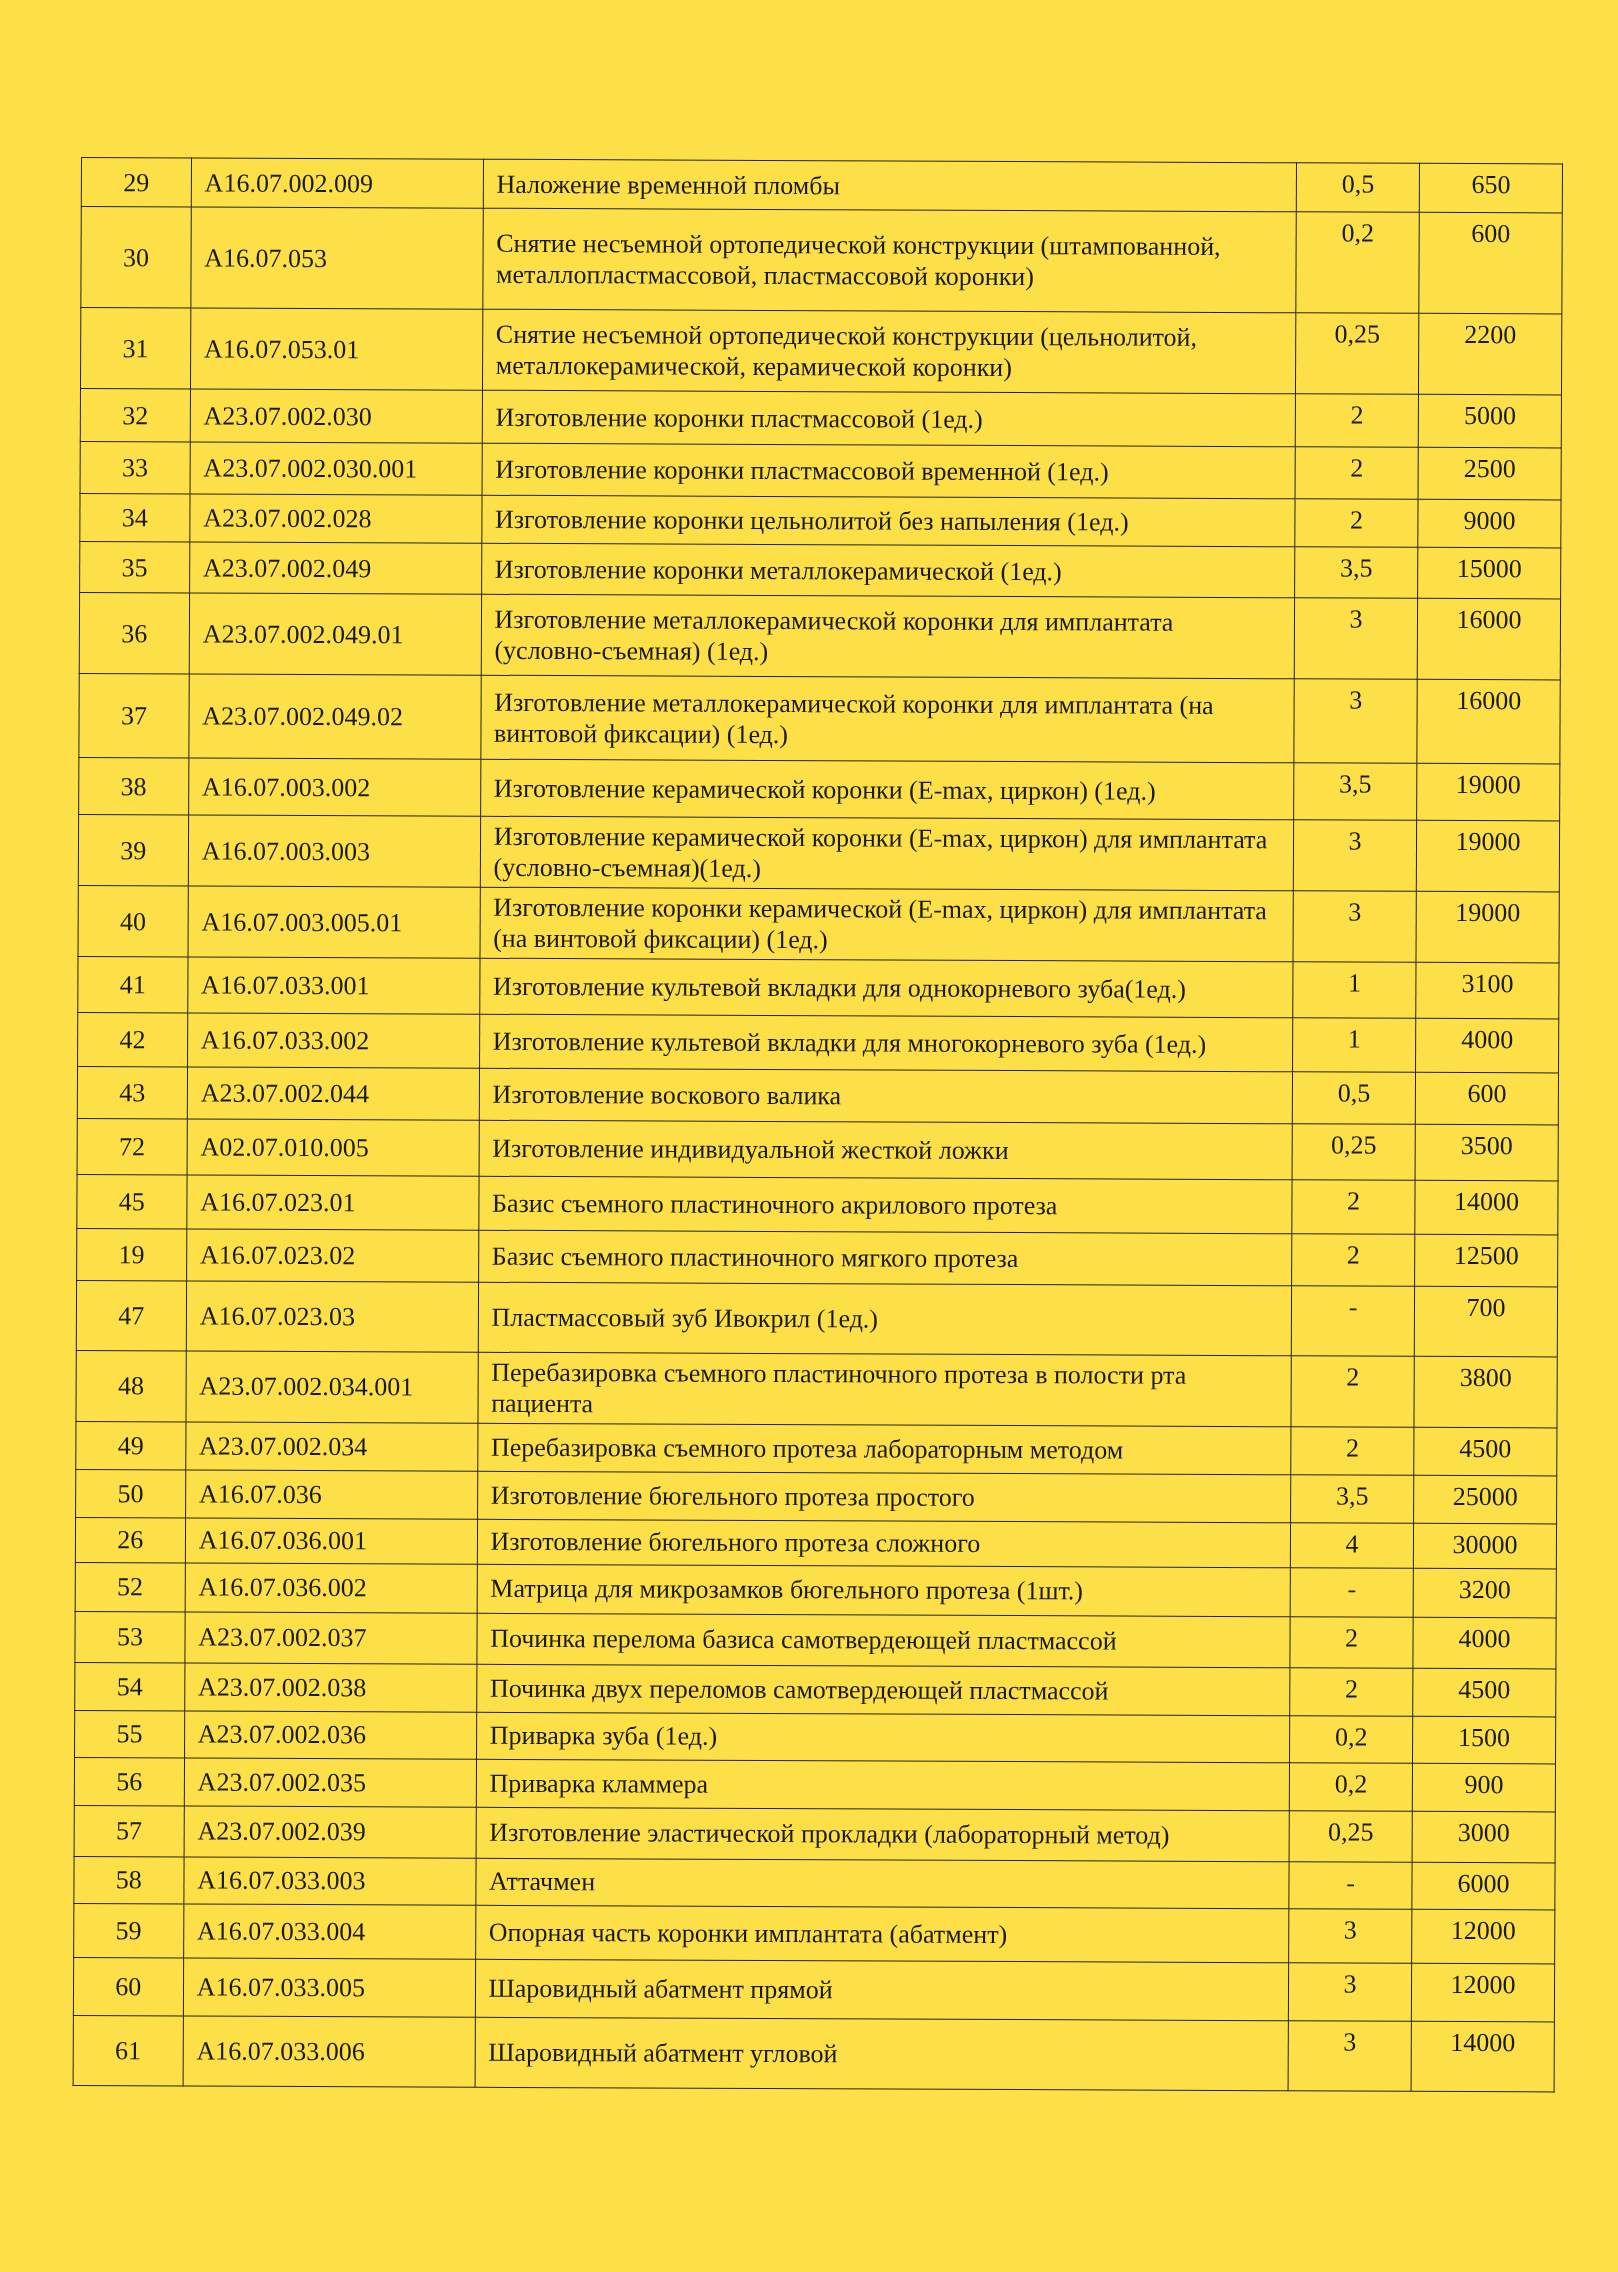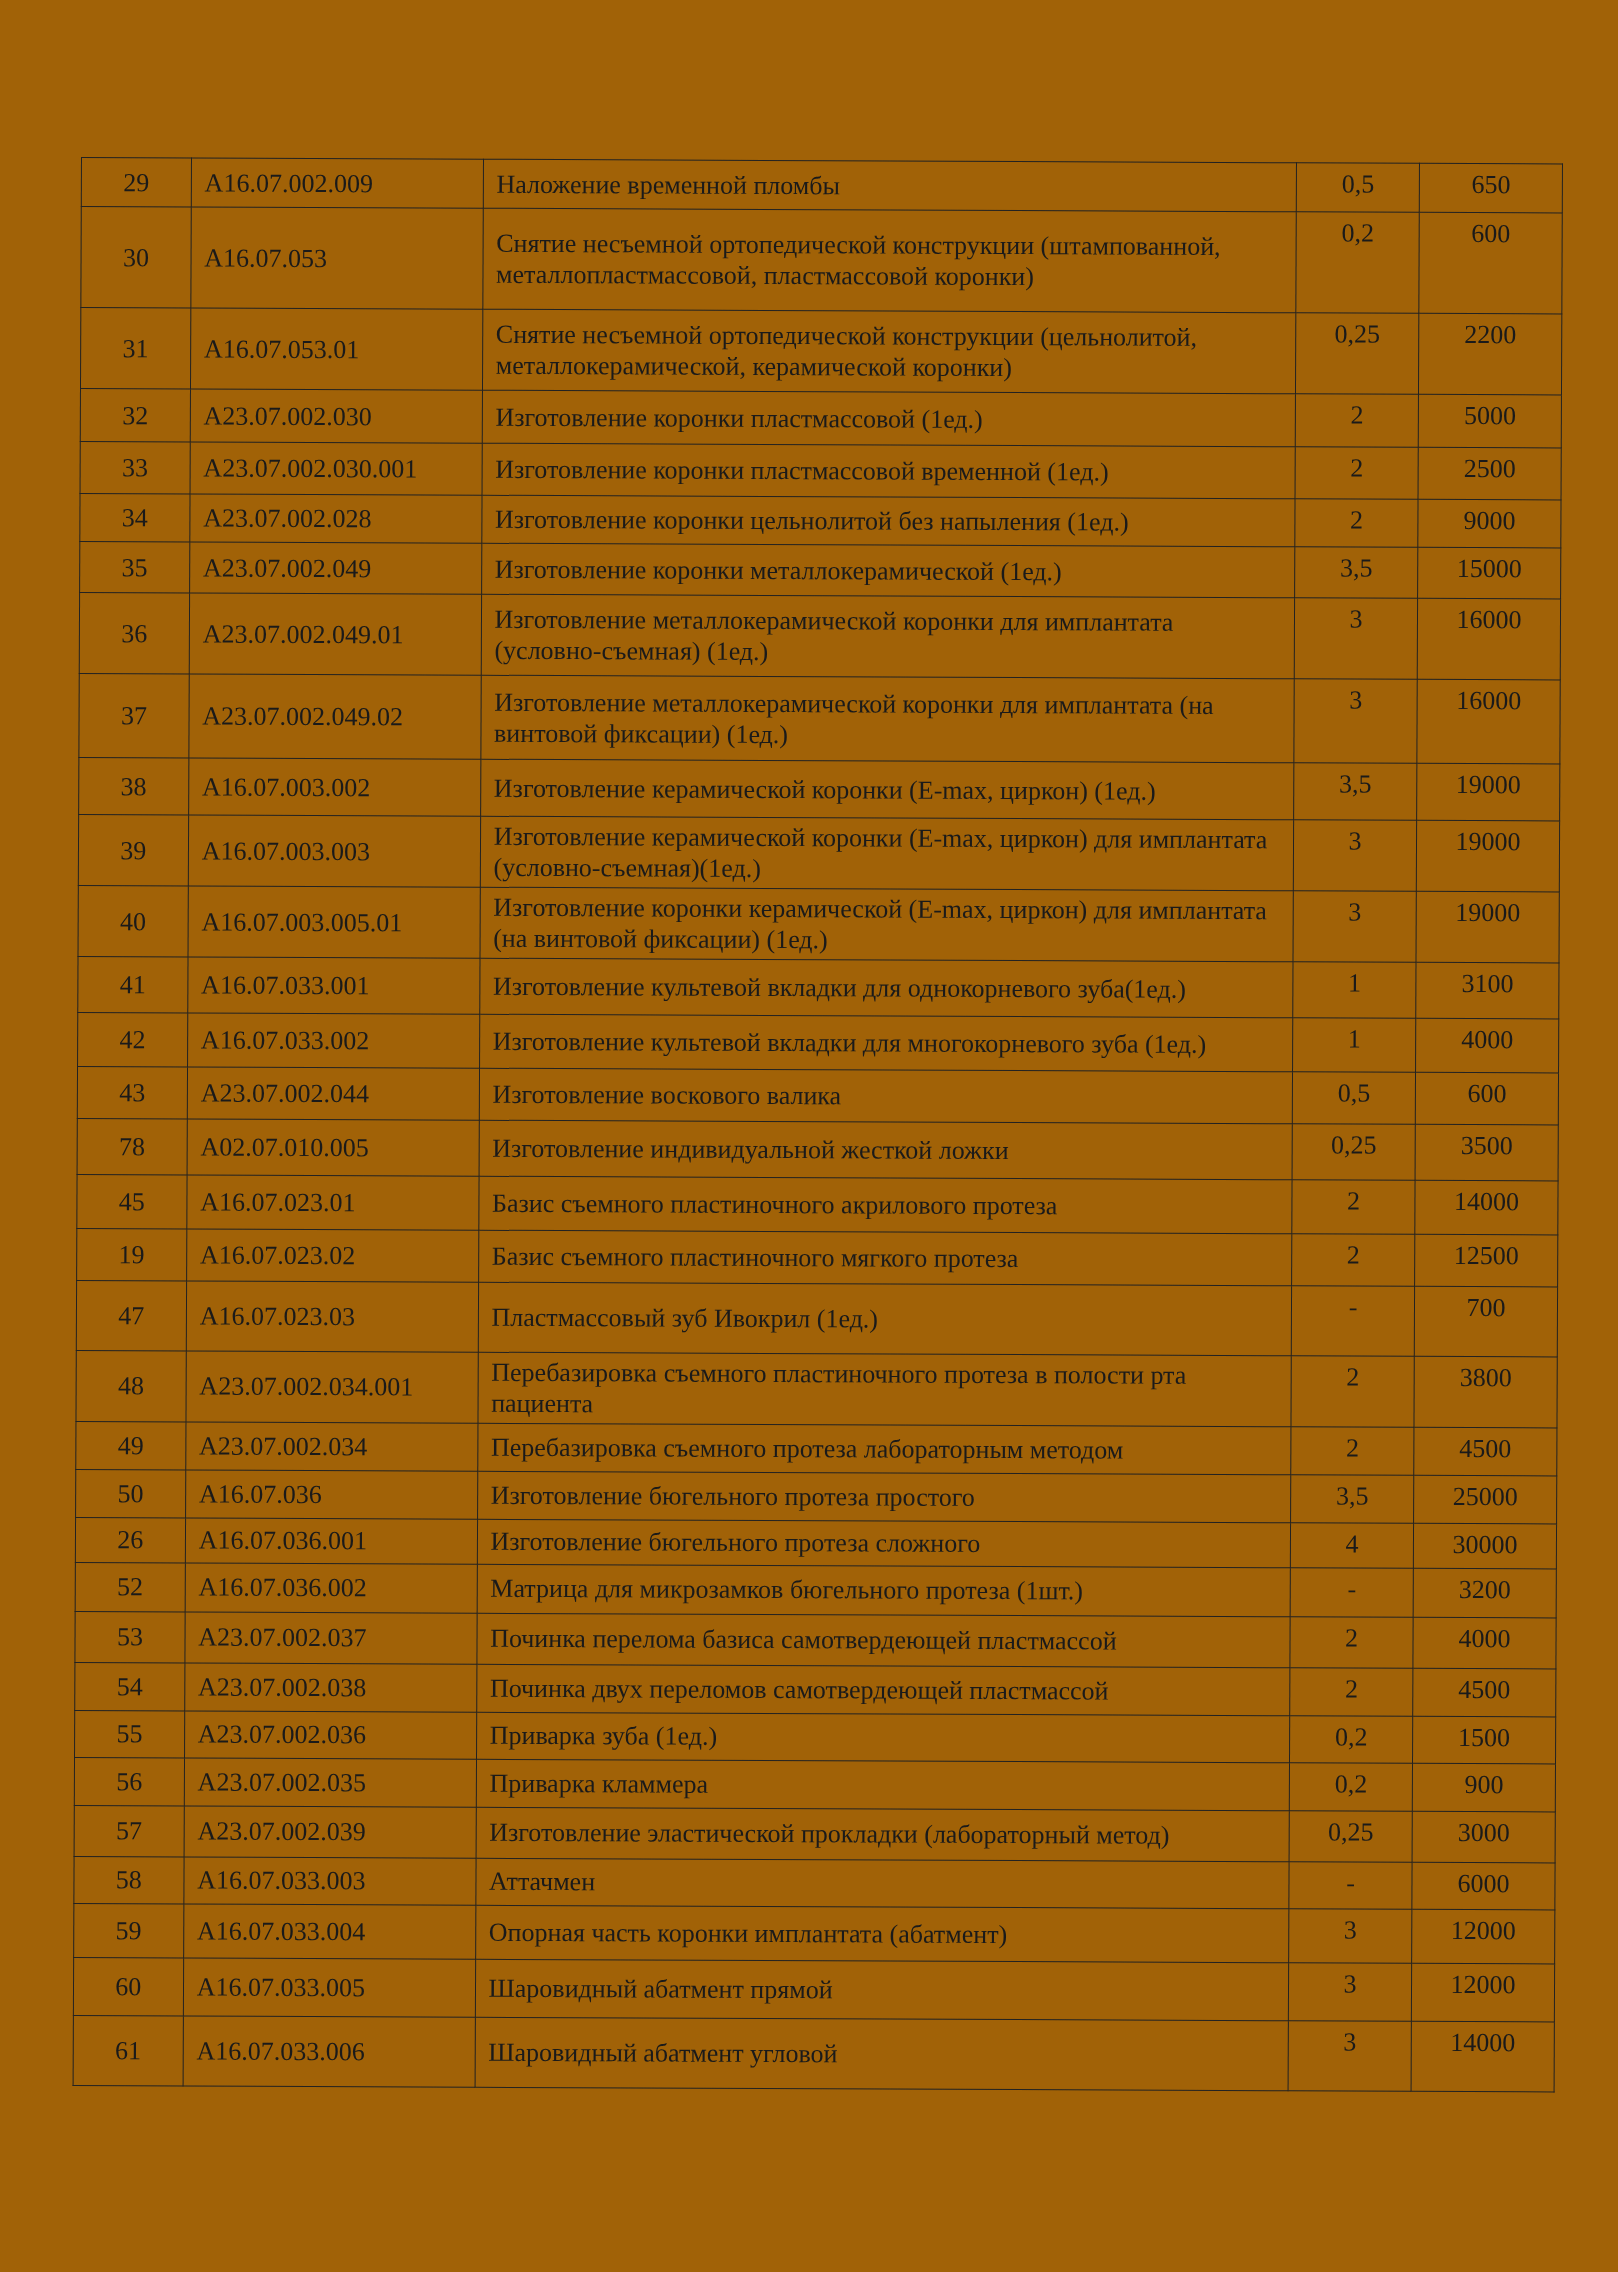--- a/index.html
+++ b/index.html
@@ -1,18 +1,18 @@
 <!DOCTYPE html>
 <html style="font-size:10.4px"><head>
 <meta charset="utf-8">
 <style>
   html,body{margin:0;padding:0;}
   body{width:1618px;height:2273px;background:#f4f4f2;position:relative;overflow:hidden;
        font-family:"Liberation Serif","DejaVu Serif",serif;color:#1a1a1a;}
-  .page{position:absolute;left:0;top:0;width:1618px;height:2273px;background:#a16207;font-family:Liberation Serif, serif;}
+  .page{position:absolute;left:0;top:0;width:1618px;height:2273px;background:#fde047;font-family:Liberation Serif, serif;}
   table{position:absolute;left:81px;top:157px;width:1482px;border-collapse:collapse;
         transform:rotate(0.25deg);transform-origin:top left;}
   td{border:1.9px solid #222;font-size:26px;line-height:31px;padding:3.9px 13px;vertical-align:middle;}
   td.num{width:84px;text-align:center;}
   td.code{width:266px;text-align:left;}
   td.desc{width:798px;text-align:left;}
   td.coef{width:97px;text-align:center;vertical-align:top;padding-top:5.2px;border-radius:14px;}
   td.price{width:117px;text-align:center;vertical-align:top;padding-top:5.2px;}
 </style>
 </head>
@@ -120,21 +120,21 @@
           <td class="price">4000</td>
         </tr>
         <tr style="height: 52px;">
           <td class="num">43</td>
           <td class="code">A23.07.002.044</td>
           <td class="desc">Изготовление воскового валика</td>
           <td class="coef">0,5</td>
           <td class="price">600</td>
         </tr>
         <tr style="height: 56px;">
-          <td class="num">78</td>
+          <td class="num">72</td>
           <td class="code">A02.07.010.005</td>
           <td class="desc">Изготовление индивидуальной жесткой ложки</td>
           <td class="coef">0,25</td>
           <td class="price">3500</td>
         </tr>
         <tr style="height: 54px;">
           <td class="num">45</td>
           <td class="code">A16.07.023.01</td>
           <td class="desc">Базис съемного пластиночного акрилового протеза</td>
           <td class="coef">2</td>

